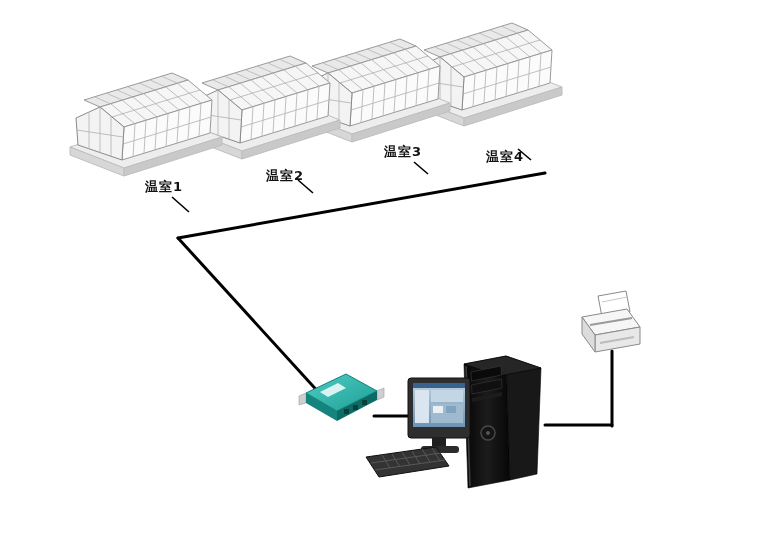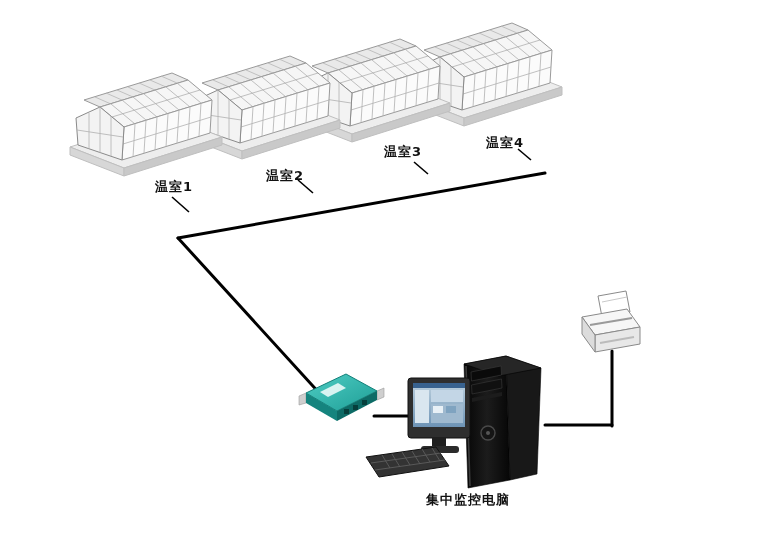--- a/index.html
+++ b/index.html
@@ -169,19 +169,18 @@
       <polygon points="598,296 626,291 630,312 602,317" fill="#ffffff" stroke="#8a8a8a" stroke-width="1"></polygon>
       <line x1="602" y1="302" x2="627" y2="297" stroke="#c9c9c9" stroke-width="1"></line>
       <polygon points="582,317 627,309 640,327 595,335" fill="#f6f6f6" stroke="#8a8a8a" stroke-width="1"></polygon>
       <polygon points="595,335 640,327 640,344 595,352" fill="#e8e8e8" stroke="#8a8a8a" stroke-width="1"></polygon>
       <polygon points="582,317 595,335 595,352 582,334" fill="#dcdcdc" stroke="#8a8a8a" stroke-width="1"></polygon>
       <line x1="590" y1="325" x2="632" y2="318" stroke="#9a9a9a" stroke-width="2"></line>
       <line x1="600" y1="343" x2="634" y2="337" stroke="#bbbbbb" stroke-width="2"></line>
     </g>
   </svg>
 
-  <div class="lbl" style="left:155px;top:178px;">温室1</div>
+  <div class="lbl" style="left:145px;top:178px;">温室1</div>
   <div class="lbl" style="left:266px;top:167px;">温室2</div>
   <div class="lbl" style="left:384px;top:143px;">温室3</div>
-  <div class="lbl" style="left:486px;top:134px;">温室4</div>
-  <div class="lbl" style="left:408px;top:491px;width:120px;text-align:center;">集中监控电脑</div>
+  <div class="lbl" style="left:486px;top:148px;">温室4</div>
 
 </div>
 
 </body></html>

